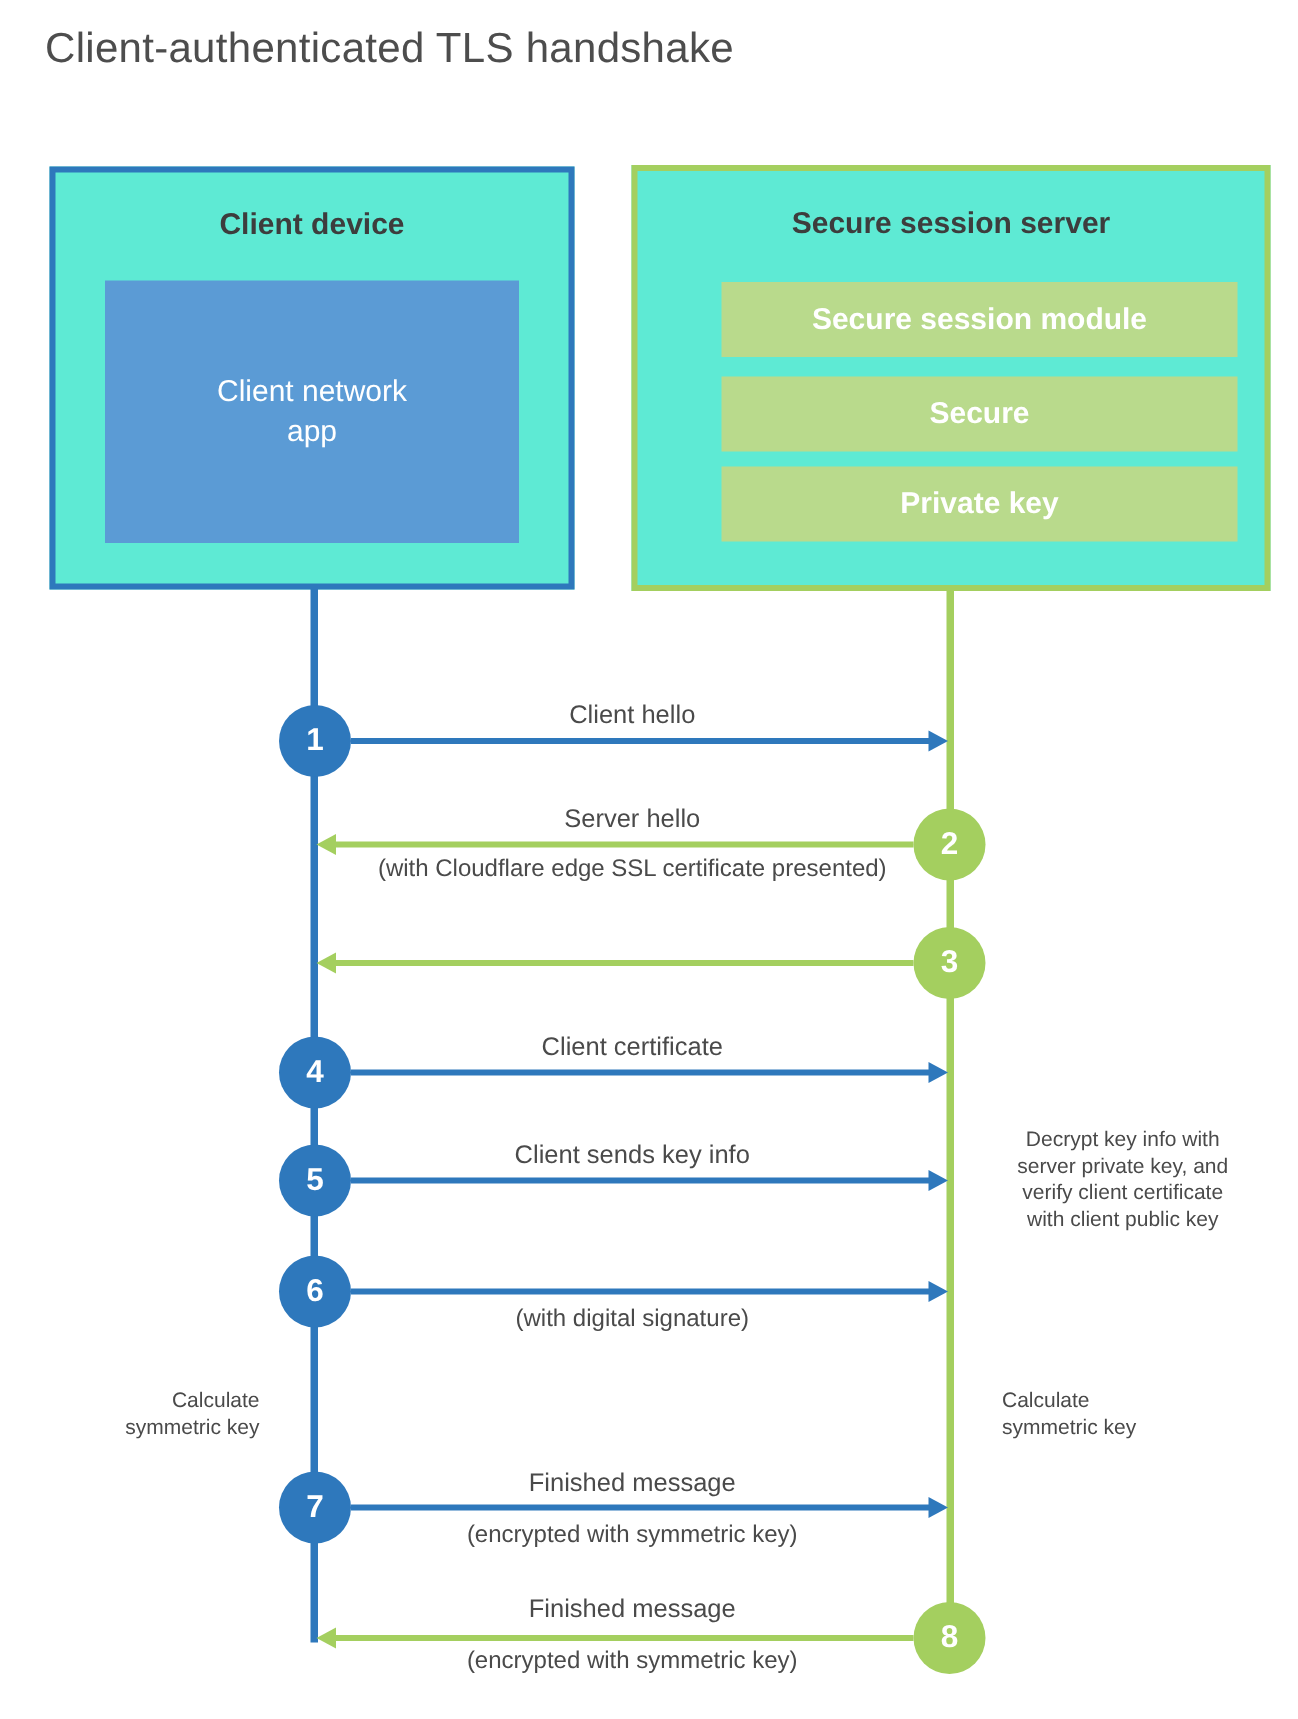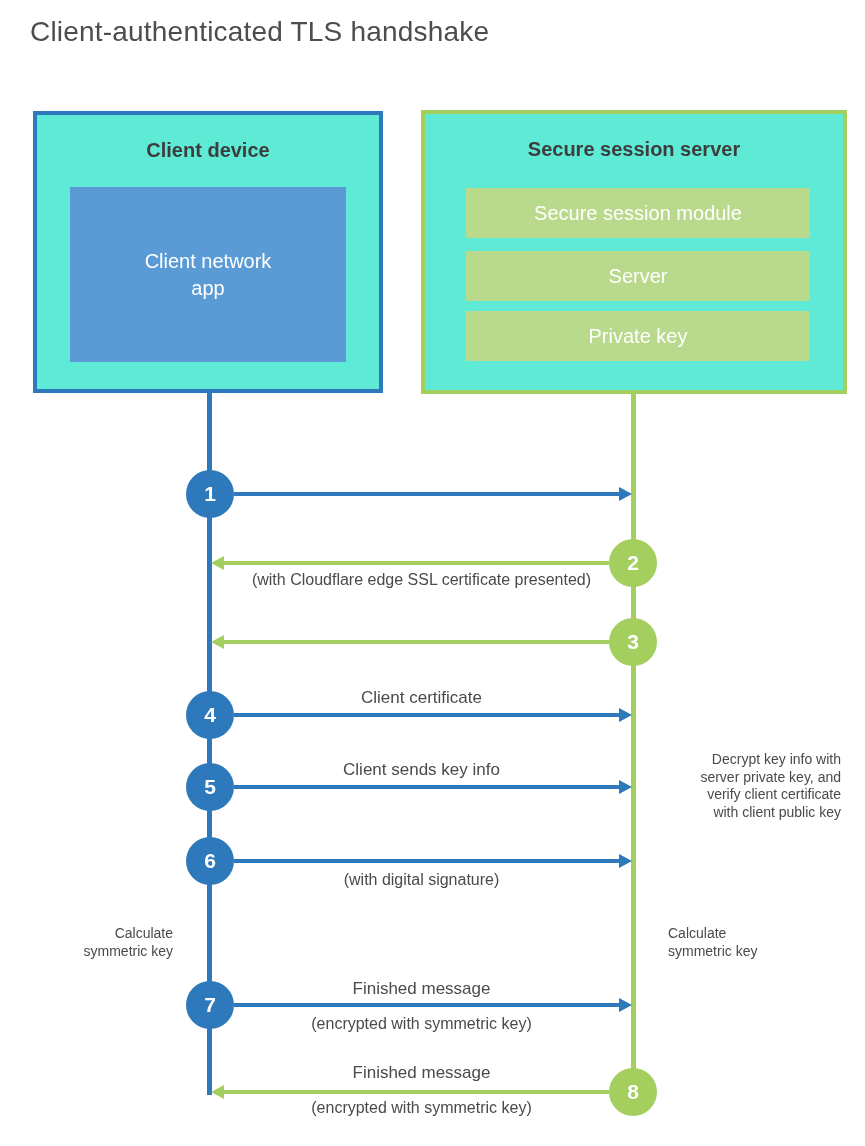--- a/index.html
+++ b/index.html
@@ -19,23 +19,23 @@
     position:absolute; left:0; right:0; top:24px; text-align:center;
     font-size:20px; font-weight:bold; color:var(--text-dark);
   }
   .client-app {
     position:absolute; left:33px; top:72px; width:276px; height:175px;
     background:var(--client-fill); color:#fff; font-size:20px; line-height:27px;
     display:flex; align-items:center; justify-content:center; text-align:center;
     white-space:pre-line;
   }
   .server-bar {
-    position:absolute; left:41px; width:344px; height:50px;
+    position:absolute; left:56px; width:344px; height:50px;
     background:var(--server-fill); color:#fff; font-size:20px;
-    display:flex; align-items:center; justify-content:center; text-align:right;
+    display:flex; align-items:center; justify-content:center; text-align:right;font-weight:bold;
   }
   .bar-0 { top:74px; } .bar-1 { top:137px; } .bar-2 { top:197px; }
   
   .vline { position:absolute; width:5px; }
   .vline.blue { background:var(--client-blue); left:207px; top:391px; height:704px; }
   .vline.green { background:var(--server-green); left:631px; top:392px; height:700px; }
   
   .circle {
     position:absolute; width:48px; height:48px; border-radius:50%;
     display:flex; align-items:center; justify-content:center;
@@ -62,53 +62,55 @@
   .msg { position:absolute; left:210px; width:423px; text-align:center; color:var(--text-gray); }
   .msg.main { font-size:17px; line-height:21px; }
   .msg.sub { font-size:16px; line-height:17px; }
   
   .note {
     position:absolute; font-size:14px; line-height:17.5px; color:var(--text-gray);
     white-space:pre-line;
   }
   .note-calc-left { left:43px; top:925px; width:130px; text-align:right; }
   .note-calc-right { left:668px; top:925px; width:150px; text-align:left; }
-  .note-decrypt { left:656px; top:751px; width:185px; text-align:right; }
+  .note-decrypt { left:656px; top:751px; width:185px; text-align:center; }
 </style>
 </head>
 <body>
 
 <div class="canvas">
 
   <div class="page-title">Client-authenticated TLS handshake</div>
 
   <div class="entity-box client-box">
     <div class="entity-title">Client device</div>
     <div class="client-app">Client network
 app</div>
   </div>
 
   <div class="entity-box server-box">
     <div class="entity-title">Secure session server</div>
     <div class="server-bar bar-0">Secure session module</div>
-    <div class="server-bar bar-1">Server</div>
+    <div class="server-bar bar-1">Secure</div>
     <div class="server-bar bar-2">Private key</div>
   </div>
 
   <div class="vline blue"></div>
   <div class="vline green"></div>
 
+  <div class="msg main" style="top:466px">Client hello</div>
   <div class="arrow right blue" style="left:234px;top:492px;width:397px">
       <div class="shaft"></div>
       <div class="head"></div>
     </div>
   <div class="circle blue" style="left:186px;top:470px">
       <span>1</span>
     </div>
 
+  <div class="msg main" style="top:535px">Server hello</div>
   <div class="arrow left green" style="left:212px;top:561px;width:397px">
       <div class="shaft"></div>
       <div class="head"></div>
     </div>
   <div class="msg sub" style="top:571px">(with Cloudflare edge SSL certificate presented)</div>
   <div class="circle green" style="left:609px;top:539px">
       <span>2</span>
     </div>
 
   <div class="arrow left green" style="left:212px;top:640px;width:397px">

